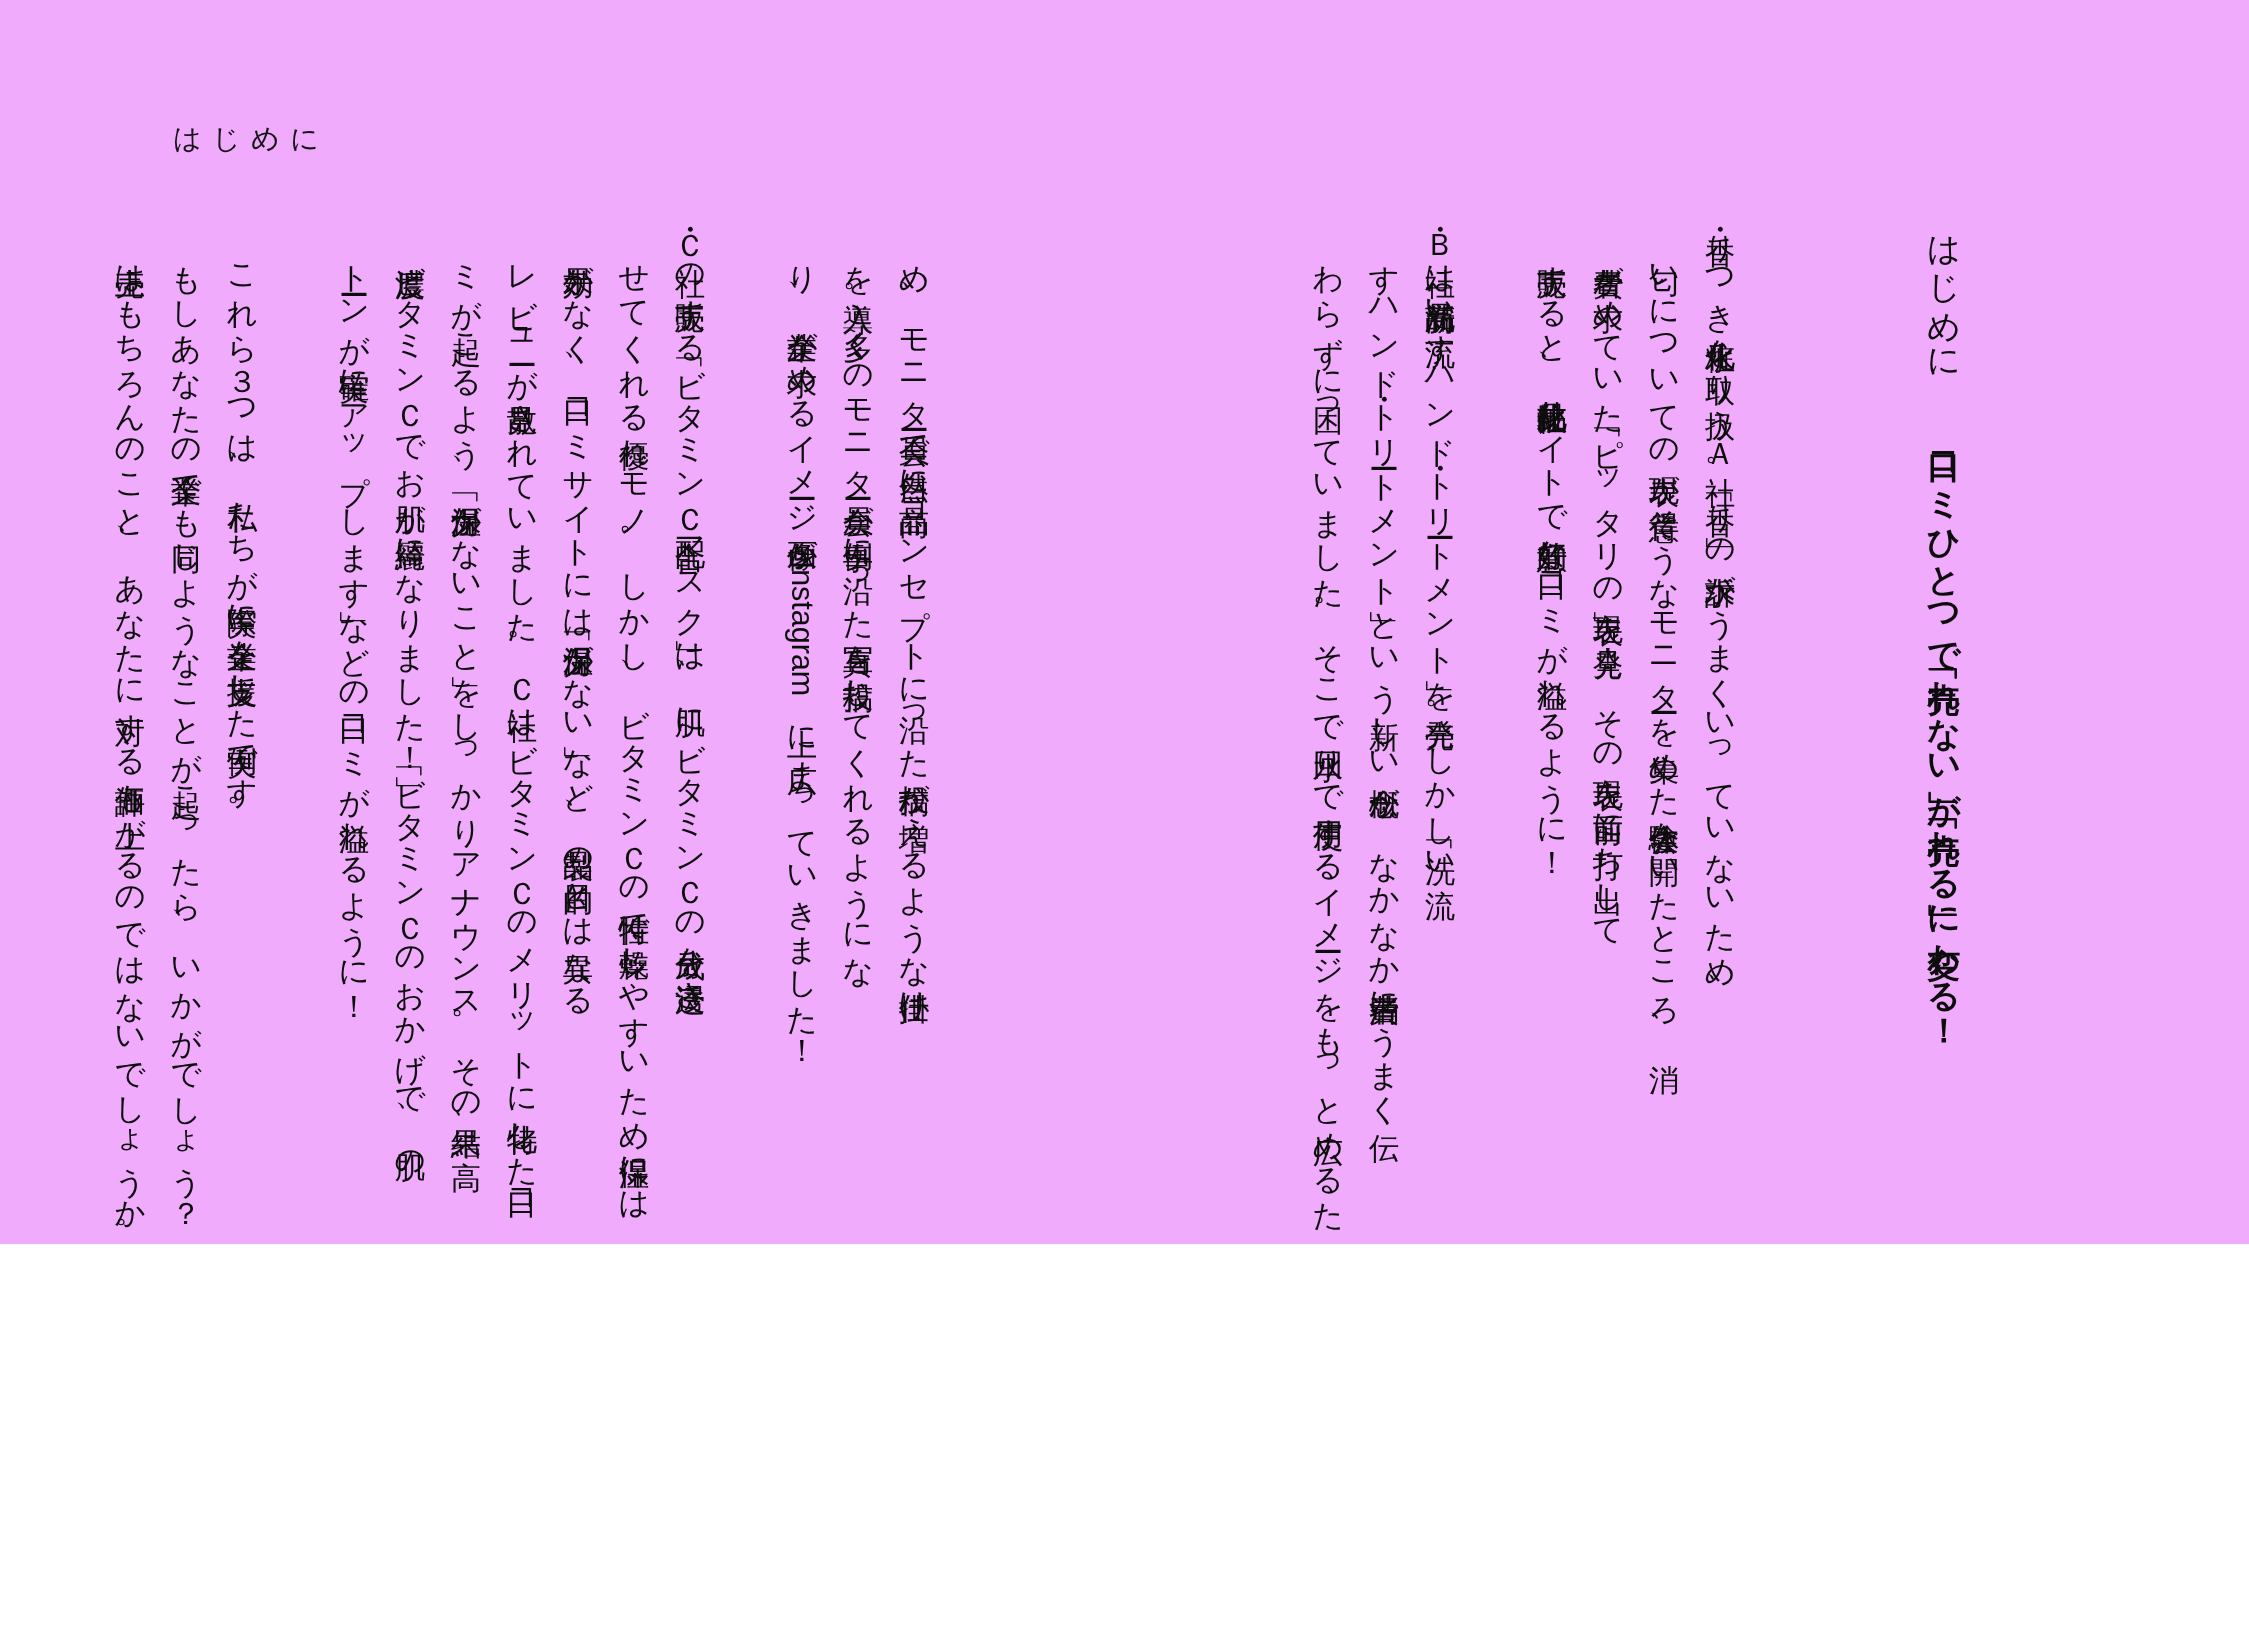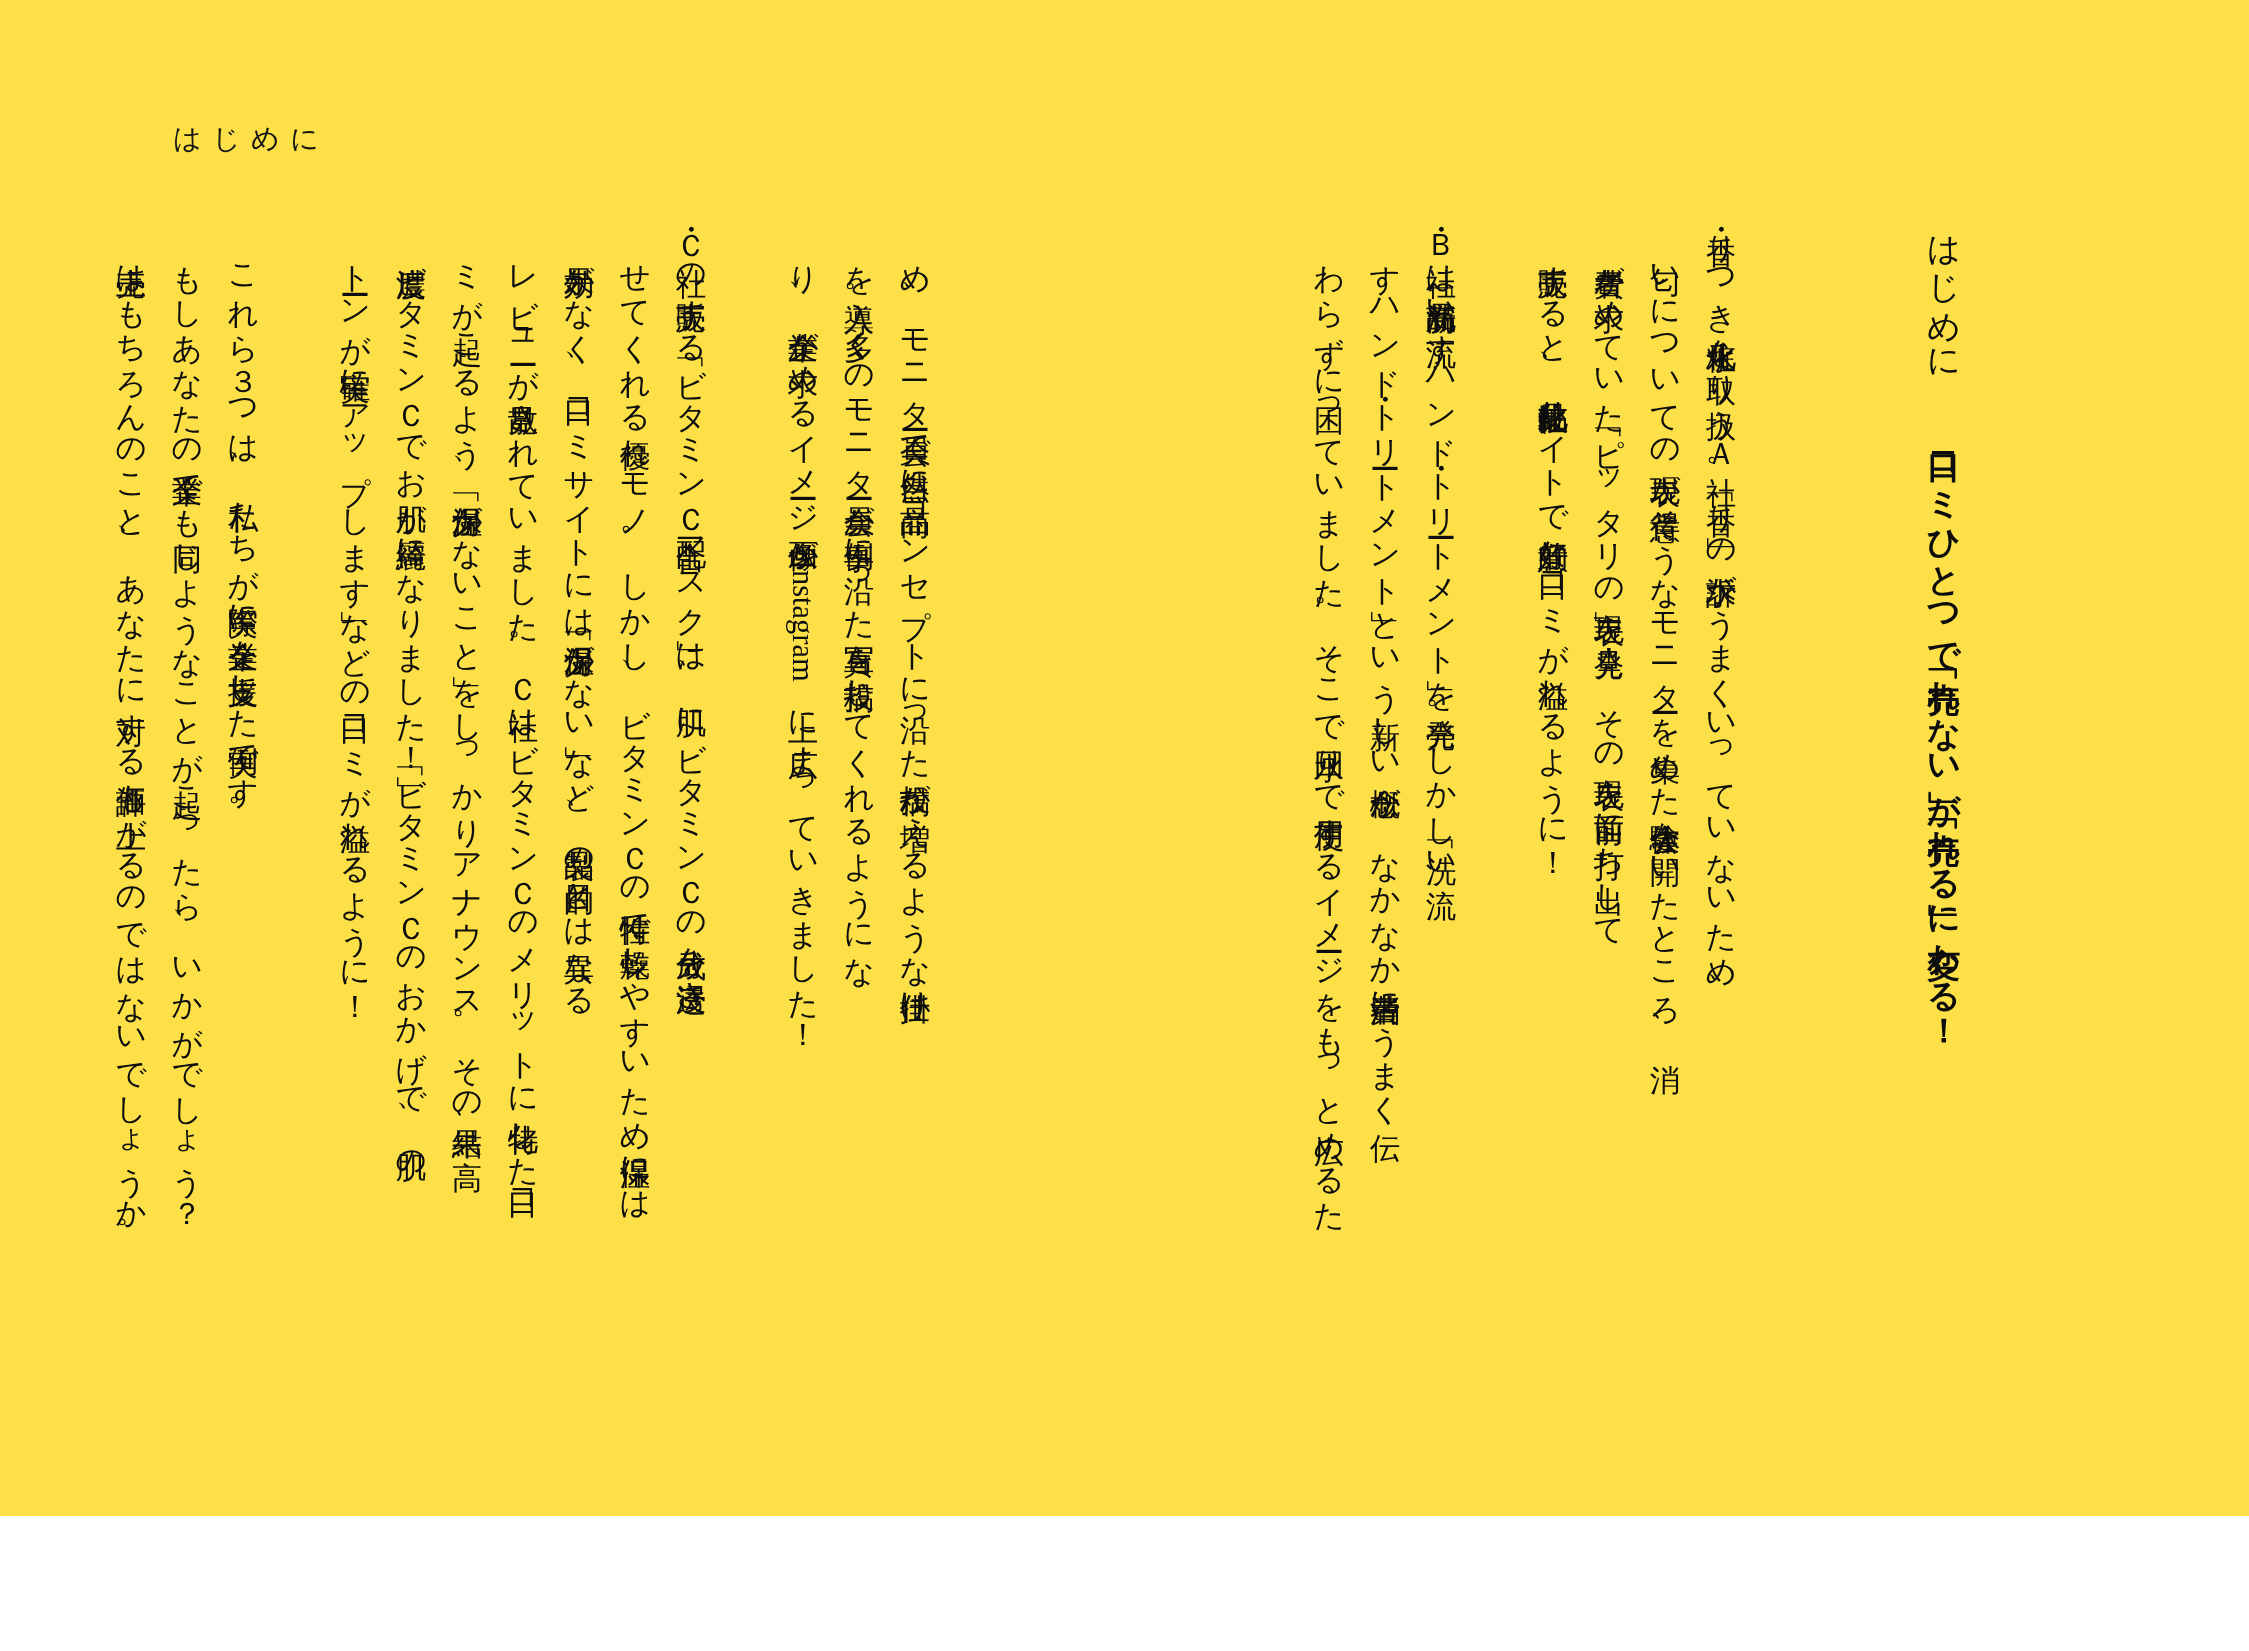--- a/index.html
+++ b/index.html
@@ -1,21 +1,21 @@
 <!DOCTYPE html>
 <html lang="ja" style="font-size:12px"><head>
 <meta charset="utf-8">
 <style>
   html,body{margin:0;padding:0;background:#ffffff;}
   .sheet{
     position:relative;
-    width:2250px;height:1516px;
-    background:#fde047;
+    width:2250px;height:1244px;
+    background:#f0abfc;
     overflow:hidden;
-    font-family:Liberation Serif, serif;
+    font-family:Liberation Sans, sans-serif;
     color:#0d0d0d;
   }
   
   .running-header{
     position:absolute;left:173px;top:122px;
     font-size:28px;line-height:1.2;letter-spacing:10.4px;color:#151515;
   }
   
   .vtext{
     position:absolute;top:213px;

